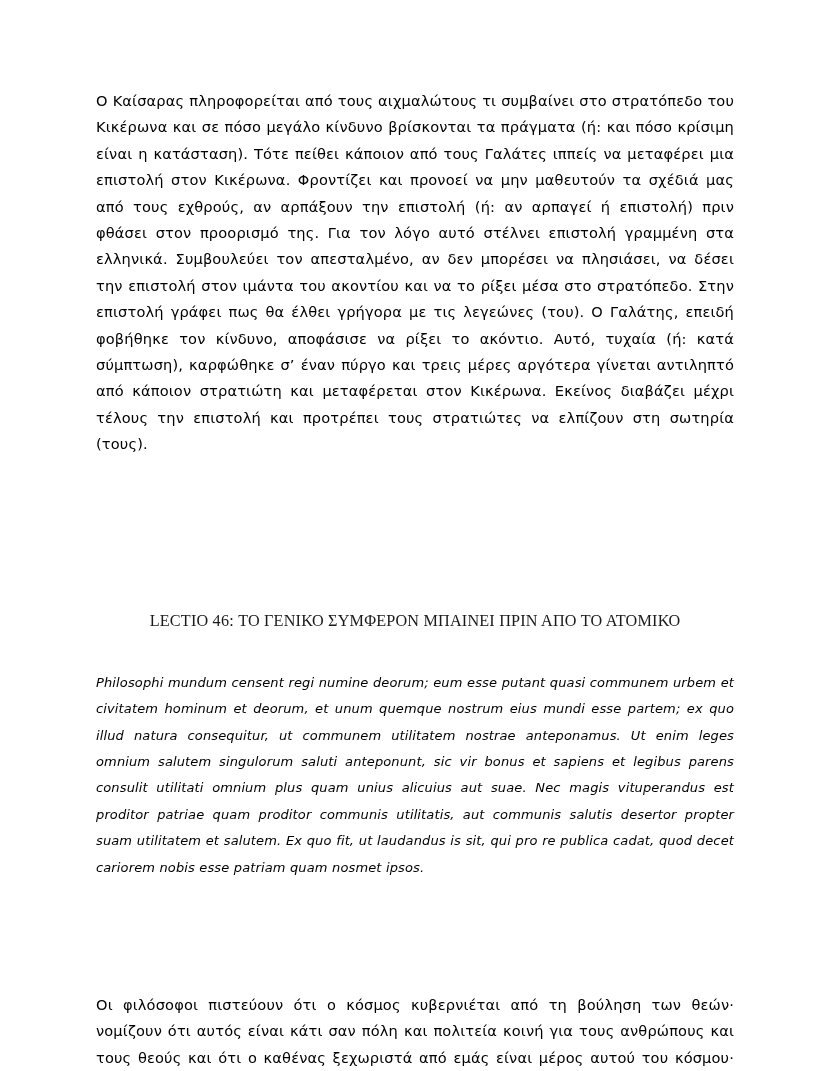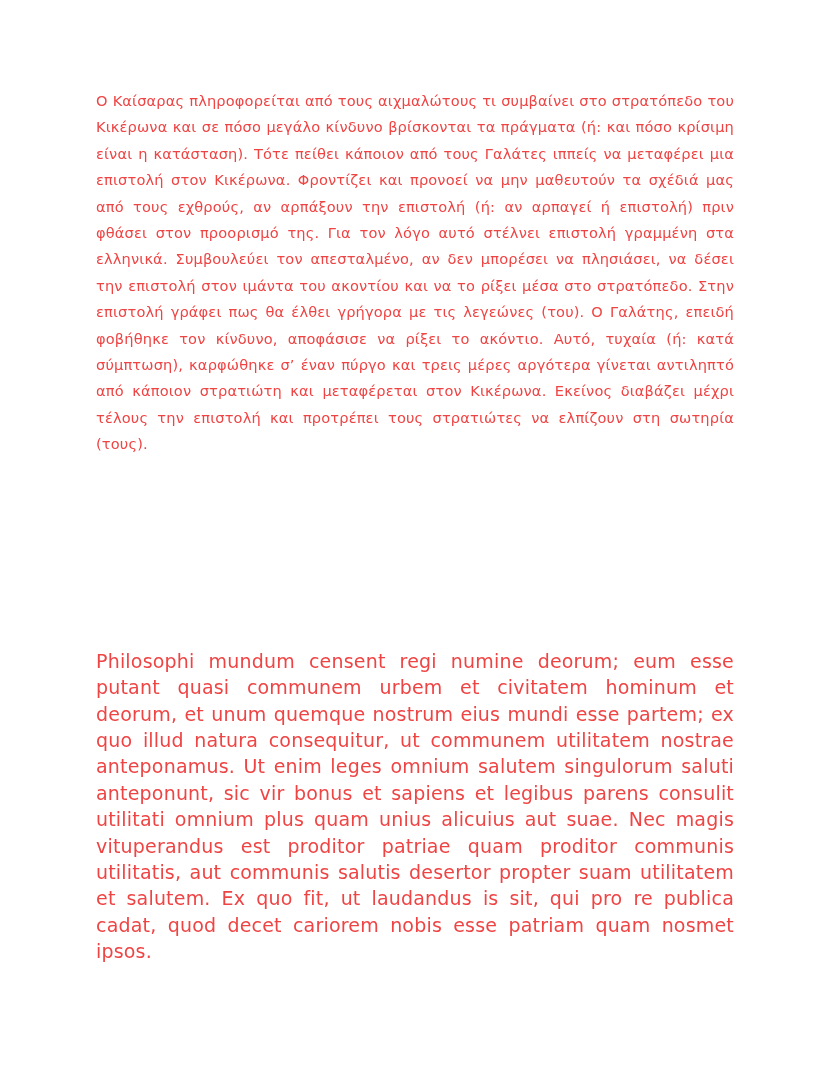--- a/index.html
+++ b/index.html
@@ -32,28 +32,29 @@
     width: 638px;
   }
 
   
   .para {
     font-family: "DejaVu Sans", sans-serif;
     font-size: 14.6px;
     line-height: 26.4px;
     text-align: justify;
     text-justify: inter-word;
-    color: #ef4444;
+    color: #000000;
     margin: 0;
     letter-spacing: 0.01em;
     word-spacing: 0.01em;
   }
   .para.latin {
-    font-size: 19px;
+    font-size: 13px;
     line-height: 26.4px;
+    font-style: italic;
   }
 
   
   .heading {
     font-family: "Liberation Serif", "DejaVu Serif", serif;
     font-size: 16.2px;
     line-height: 22px;
     text-align: center;
     color: #1a1a1a;
     margin: 0;
@@ -70,20 +71,21 @@
 </head>
 <body>
 
 <div class="page">
   <div class="content">
 
     <p class="para greek">Ο Καίσαρας πληροφορείται από τους αιχμαλώτους τι συμβαίνει στο στρατόπεδο του Κικέρωνα και σε πόσο μεγάλο κίνδυνο βρίσκονται τα πράγματα (ή: και πόσο κρίσιμη είναι η κατάσταση). Τότε πείθει κάποιον από τους Γαλάτες ιππείς να μεταφέρει μια επιστολή στον Κικέρωνα. Φροντίζει και προνοεί να μην μαθευτούν τα σχέδιά μας από τους εχθρούς, αν αρπάξουν την επιστολή (ή: αν αρπαγεί ή επιστολή) πριν φθάσει στον προορισμό της. Για τον λόγο αυτό στέλνει επιστολή γραμμένη στα ελληνικά. Συμβουλεύει τον απεσταλμένο, αν δεν μπορέσει να πλησιάσει, να δέσει την επιστολή στον ιμάντα του ακοντίου και να το ρίξει μέσα στο στρατόπεδο. Στην επιστολή γράφει πως θα έλθει γρήγορα με τις λεγεώνες (του). Ο Γαλάτης, επειδή φοβήθηκε τον κίνδυνο, αποφάσισε να ρίξει το ακόντιο. Αυτό, τυχαία (ή: κατά σύμπτωση), καρφώθηκε σ’ έναν πύργο και τρεις μέρες αργότερα γίνεται αντιληπτό από κάποιον στρατιώτη και μεταφέρεται στον Κικέρωνα. Εκείνος διαβάζει μέχρι τέλους την επιστολή και προτρέπει τους στρατιώτες να ελπίζουν στη σωτηρία (τους).</p>
 
     <div class="gap-lectio"></div>
 
+    <h2 class="heading">LECTIO 46: ΤΟ ΓΕΝΙΚΟ ΣΥΜΦΕΡΟΝ ΜΠΑΙΝΕΙ ΠΡΙΝ ΑΠΟ ΤΟ ΑΤΟΜΙΚΟ</h2>
 
     <div class="gap-after-lectio"></div>
 
     <p class="para latin">Philosophi mundum censent regi numine deorum; eum esse putant quasi communem urbem et civitatem hominum et deorum, et unum quemque nostrum eius mundi esse partem; ex quo illud natura consequitur, ut communem utilitatem nostrae anteponamus. Ut enim leges omnium salutem singulorum saluti anteponunt, sic vir bonus et sapiens et legibus parens consulit utilitati omnium plus quam unius alicuius aut suae. Nec magis vituperandus est proditor patriae quam proditor communis utilitatis, aut communis salutis desertor propter suam utilitatem et salutem. Ex quo fit, ut laudandus is sit, qui pro re publica cadat, quod decet cariorem nobis esse patriam quam nosmet ipsos.</p>
 
     <div class="gap-metafrasi"></div>
 
 
     <div class="gap-after-metafrasi"></div>
 

